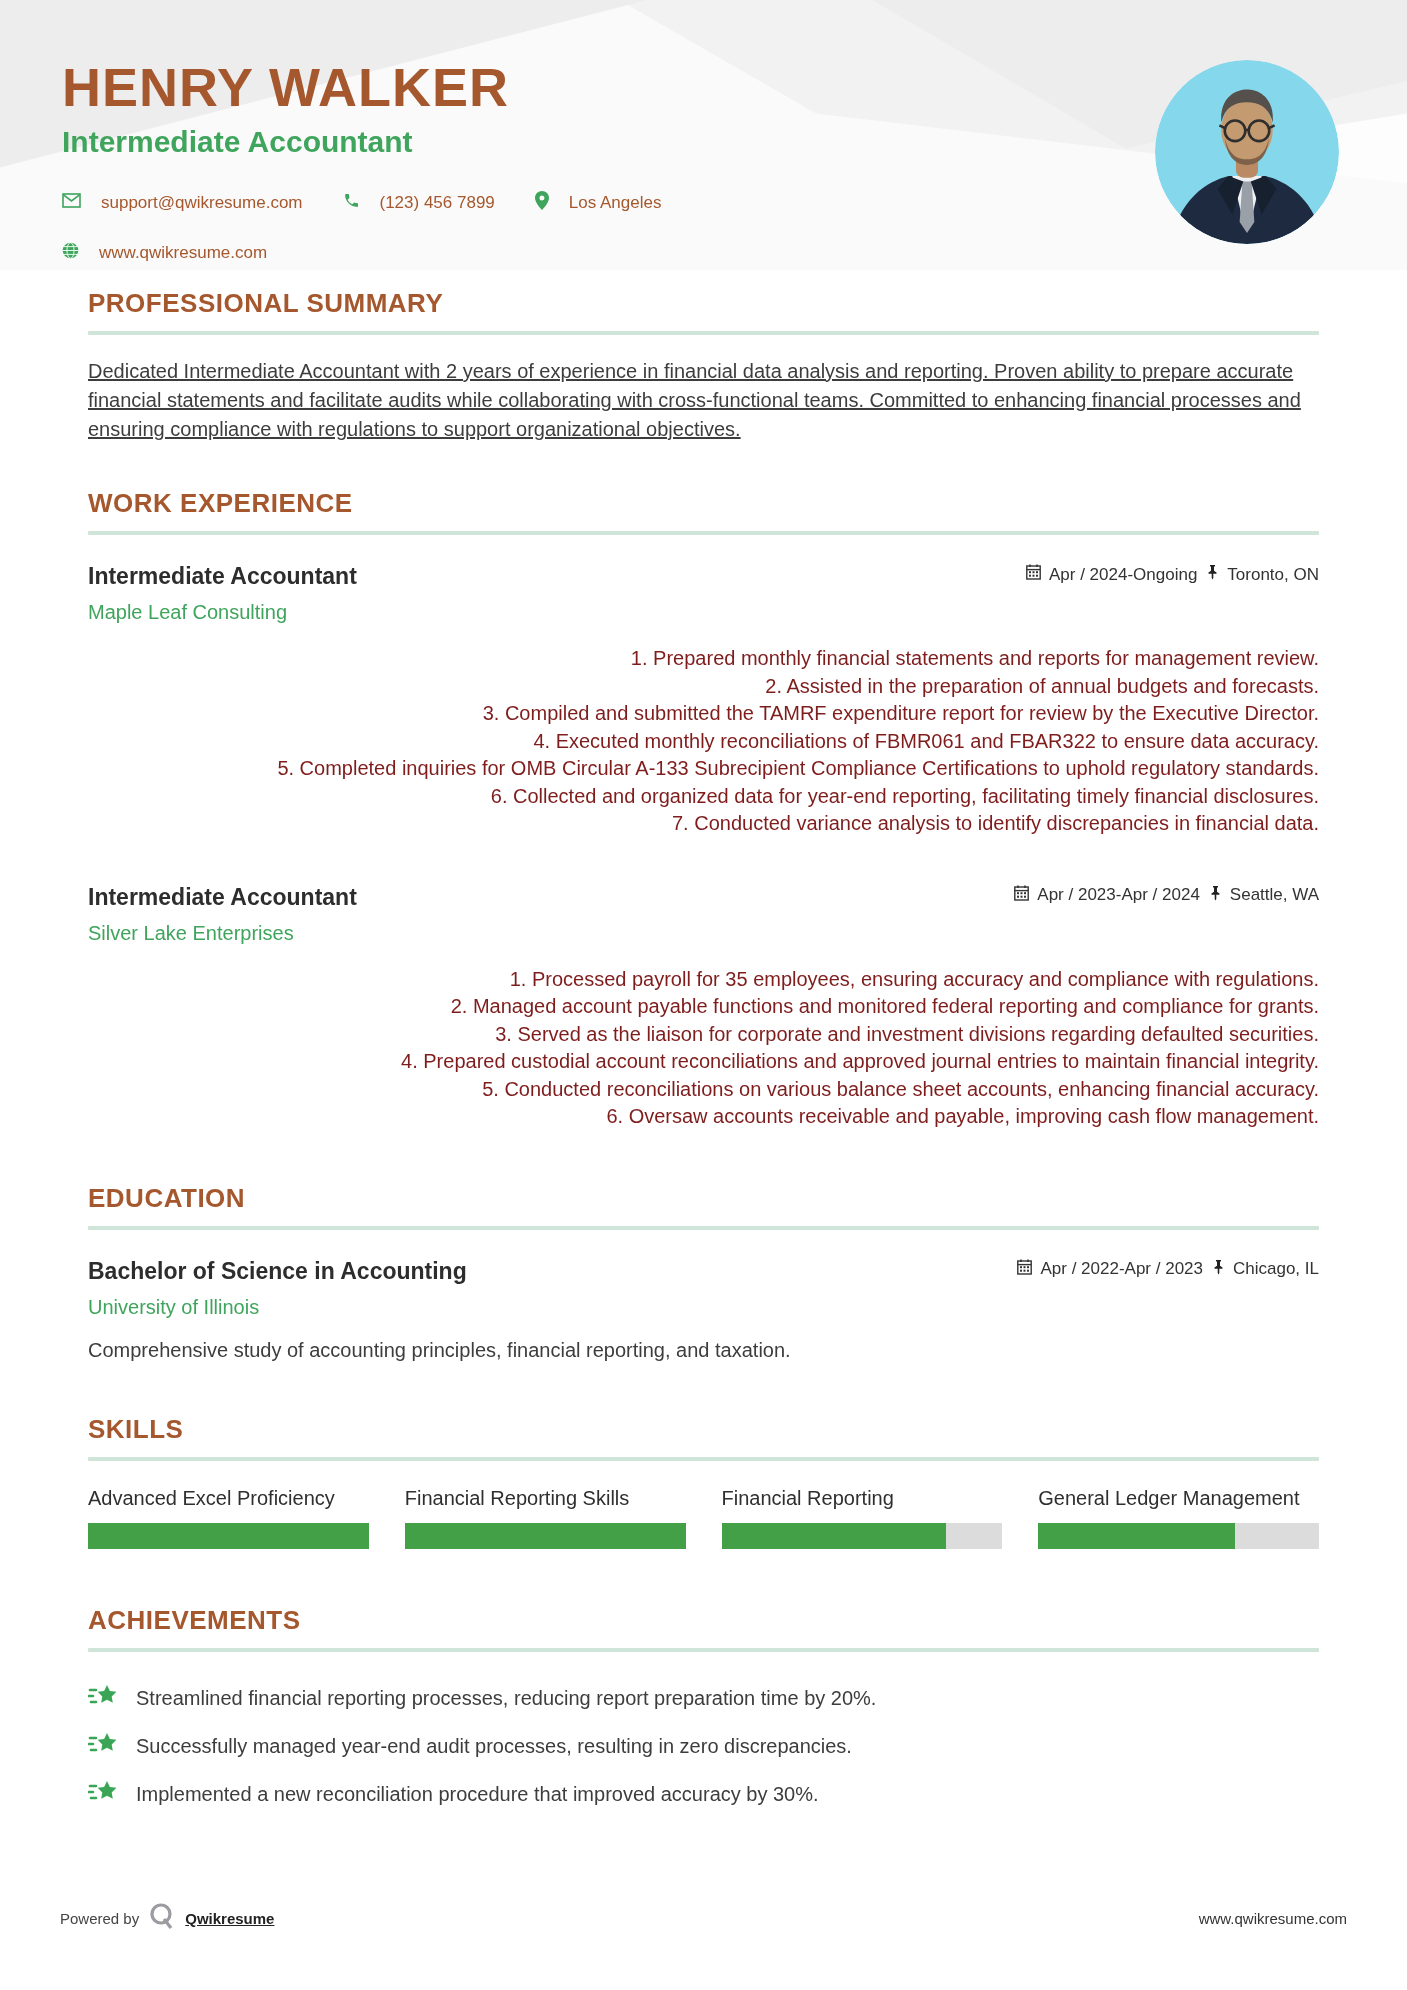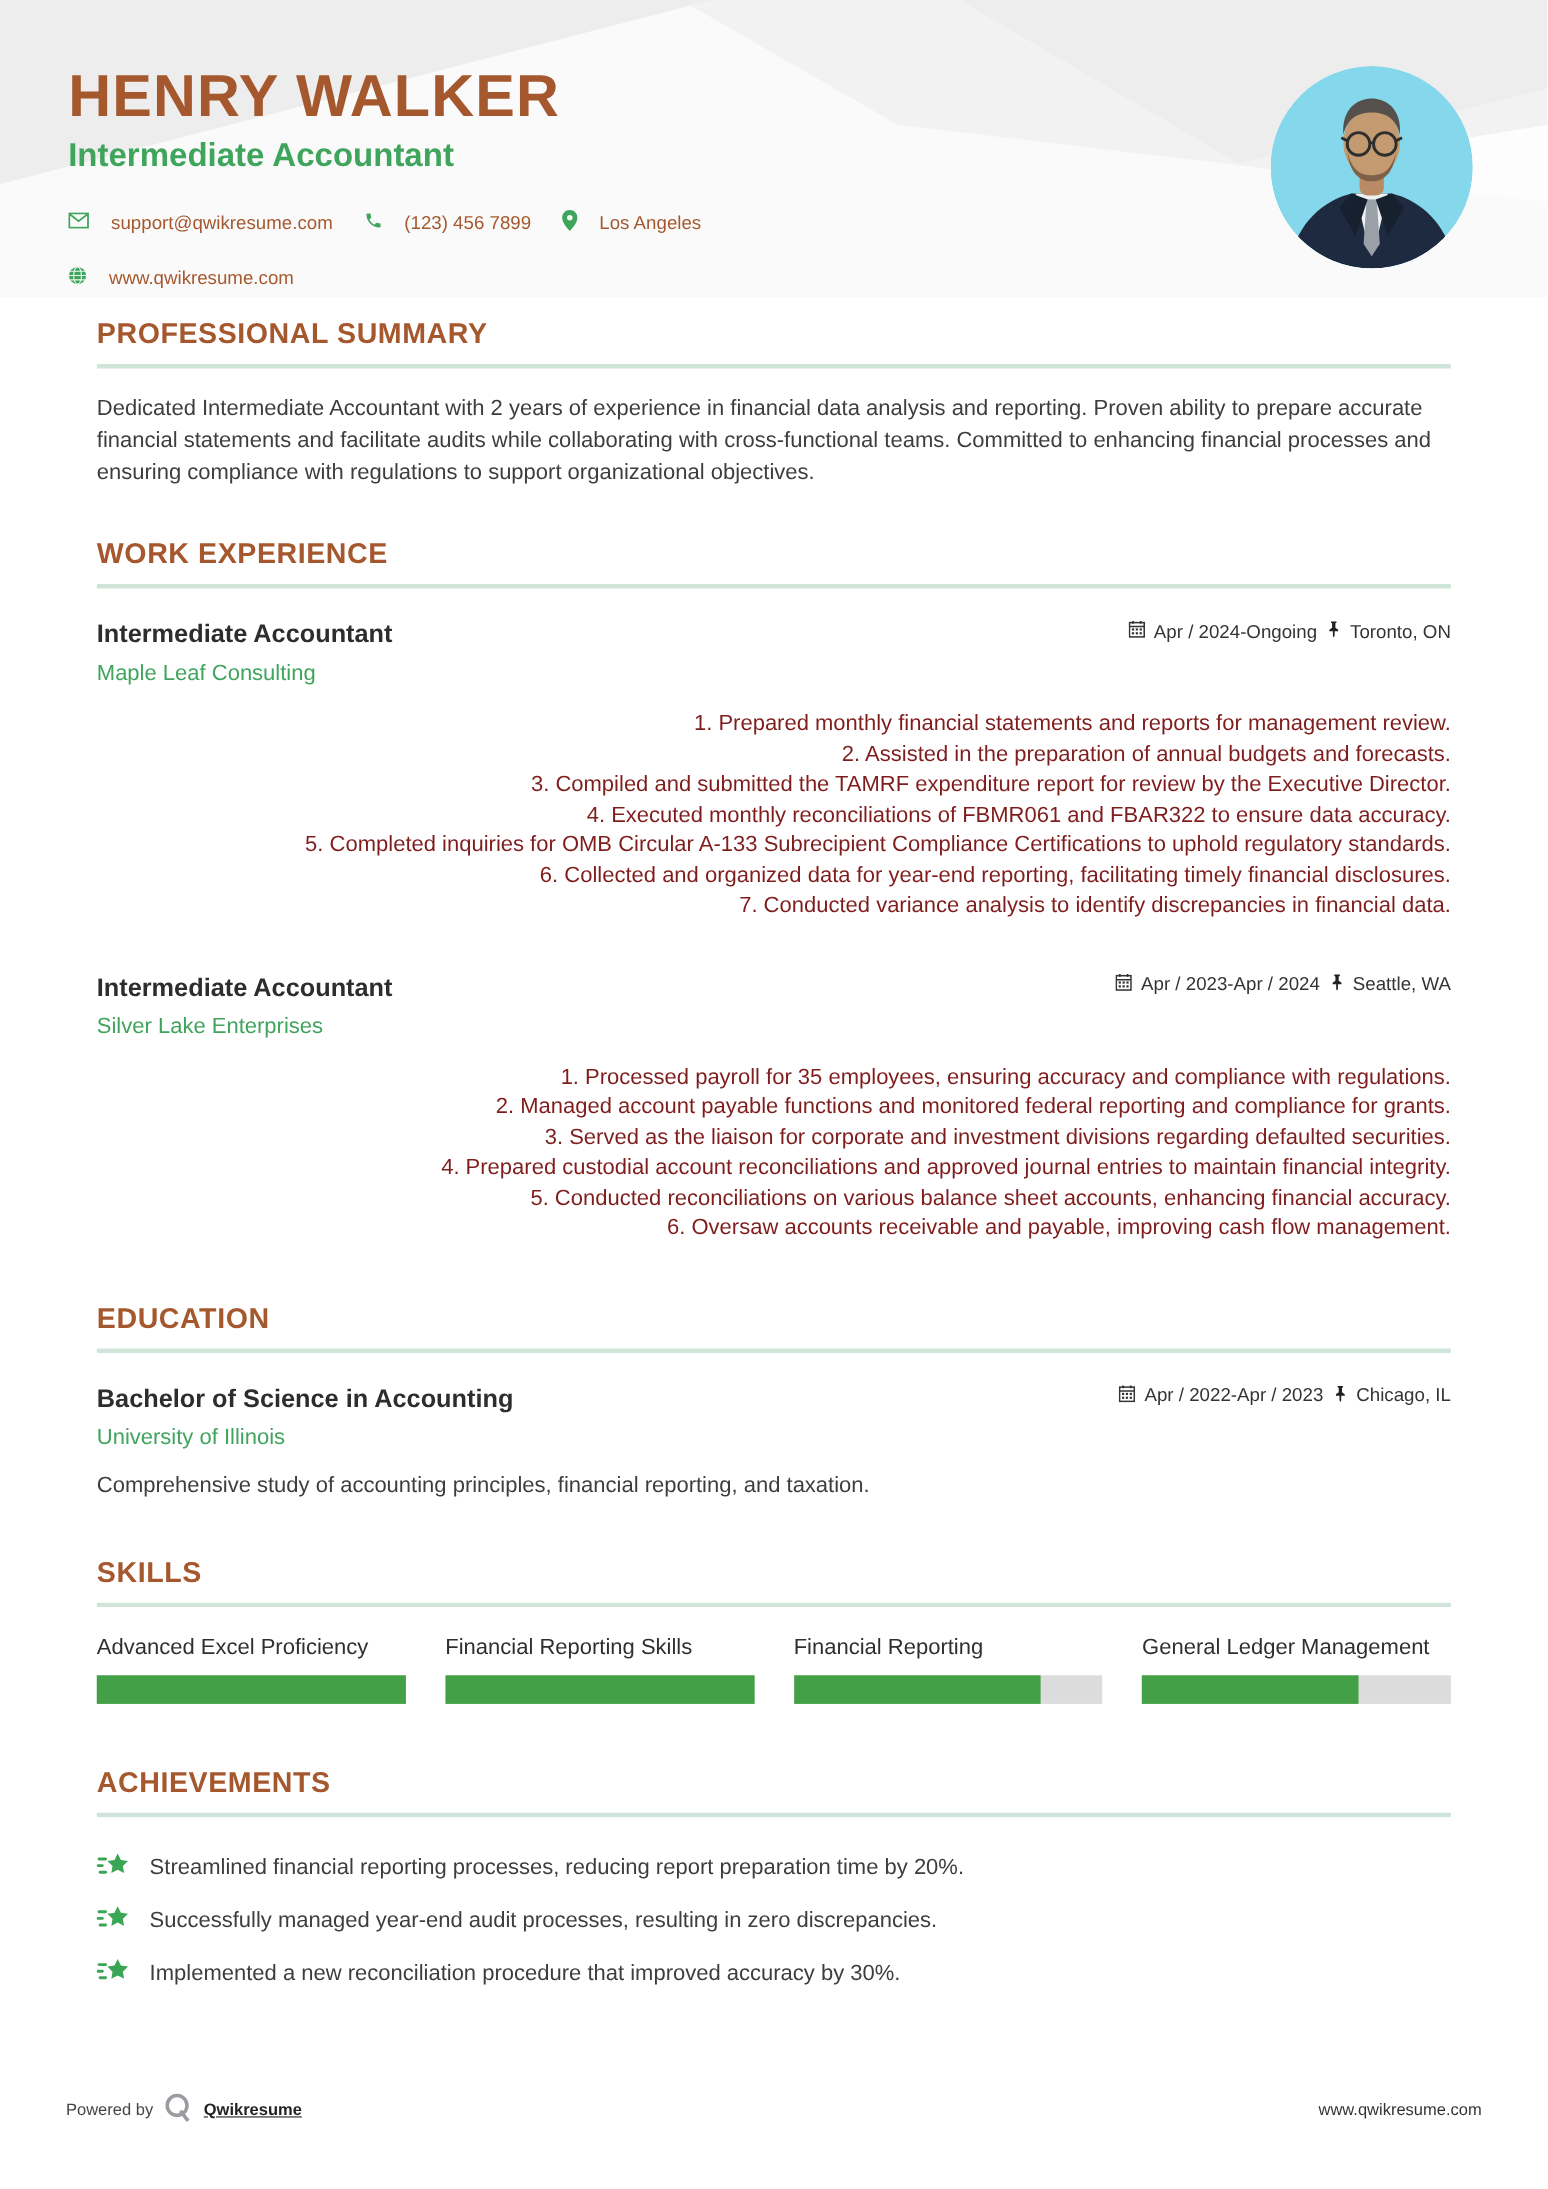--- a/index.html
+++ b/index.html
@@ -11,32 +11,32 @@
   .header { position:relative; height:270px; overflow:hidden; background:#fdfdfd; }
   .shape { position:absolute; inset:0; }
   .shape-a { background:#ededed; clip-path:polygon(0 0, 46% 0, 0 62%); }
   .shape-b { background:#f2f2f2; clip-path:polygon(30% 0, 100% 0, 100% 42%, 58% 78%); }
   .shape-c { background:#e9e9e9; clip-path:polygon(62% 0, 100% 0, 100% 30%, 80% 55%); opacity:.55; }
   .shape-d { background:#fafafa; clip-path:polygon(0 62%, 44% 0, 58% 42%, 100% 68%, 100% 100%, 0 100%); }
   .header-inner { position:relative; padding:58px 0 0 62px; }
   .person-name { font-size:54px; font-weight:700; letter-spacing:1px; color:#a5582e; line-height:1.08; }
   .person-title { margin-top:9px; font-size:30px; font-weight:600; color:#3fa45c; }
   .contact { margin-top:32px; display:flex; flex-direction:column; gap:27px; font-size:17px; color:#a5582e; }
-  .contact-row { display:flex; align-items:center; gap:28px; }
+  .contact-row { display:flex; align-items:center; gap:40px; }
   .contact-item { display:flex; align-items:center; gap:20px; text-decoration:none; color:#a5582e; }
   .contact-item svg { flex:0 0 auto; }
   .photo { position:absolute; top:60px; right:68px; width:184px; height:184px; border-radius:50%; overflow:hidden; }
   .photo svg { display:block; width:100%; height:100%; }
 
   
   main { padding:0 88px; }
   .section-heading { font-size:26px; font-weight:700; color:#a5582e; letter-spacing:.5px; }
   .divider { height:4px; background:#cfe5da; margin-top:12px; border-radius:1px; }
   .sec-summary { margin-top:18px; }
-  .summary-text { margin-top:22px; font-size:20px; line-height:29px; color:#3d3d3d; }
+  .summary-text { margin-top:22px; font-size:20px; line-height:29px; color:#3d3d3d;text-decoration:underline; }
 
   .sec { margin-top:44px; }
   .sec-education { margin-top:52px; }
   .sec-skills { margin-top:50px; }
   .sec-achievements { margin-top:56px; }
 
   .entry { margin-top:26px; }
   .entry + .entry { margin-top:44px; }
   .entry-head { display:flex; justify-content:space-between; align-items:flex-start; }
   .entry-title { font-size:23px; font-weight:600; color:#2d2d2d; line-height:30px; }

